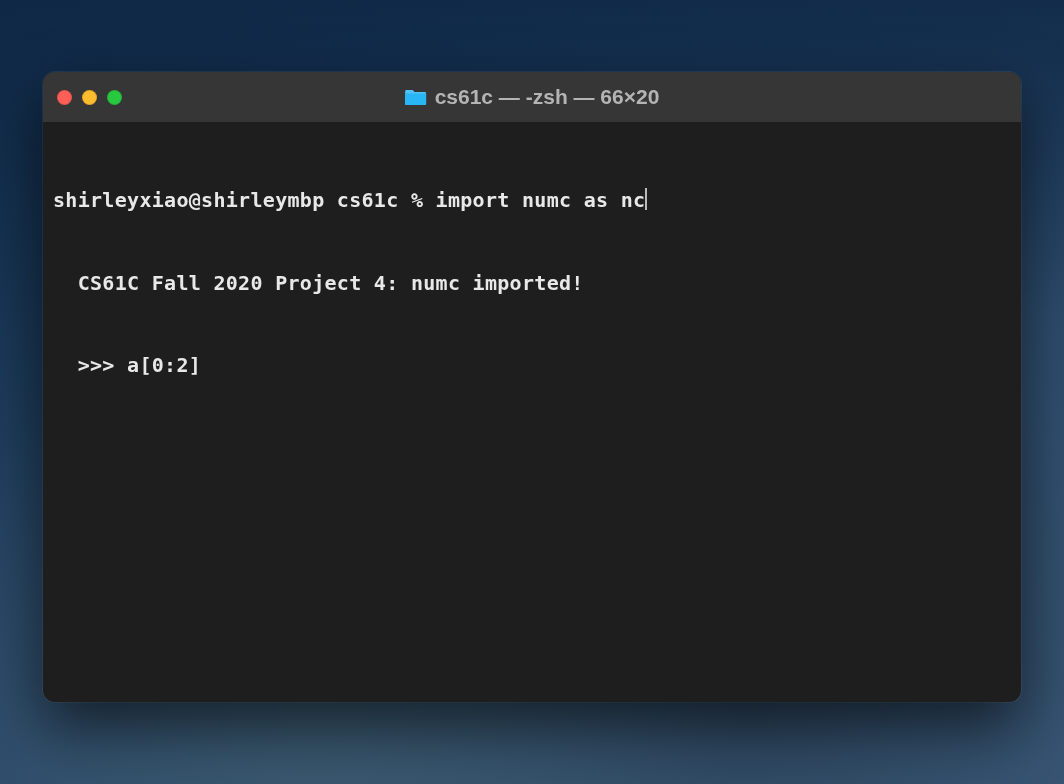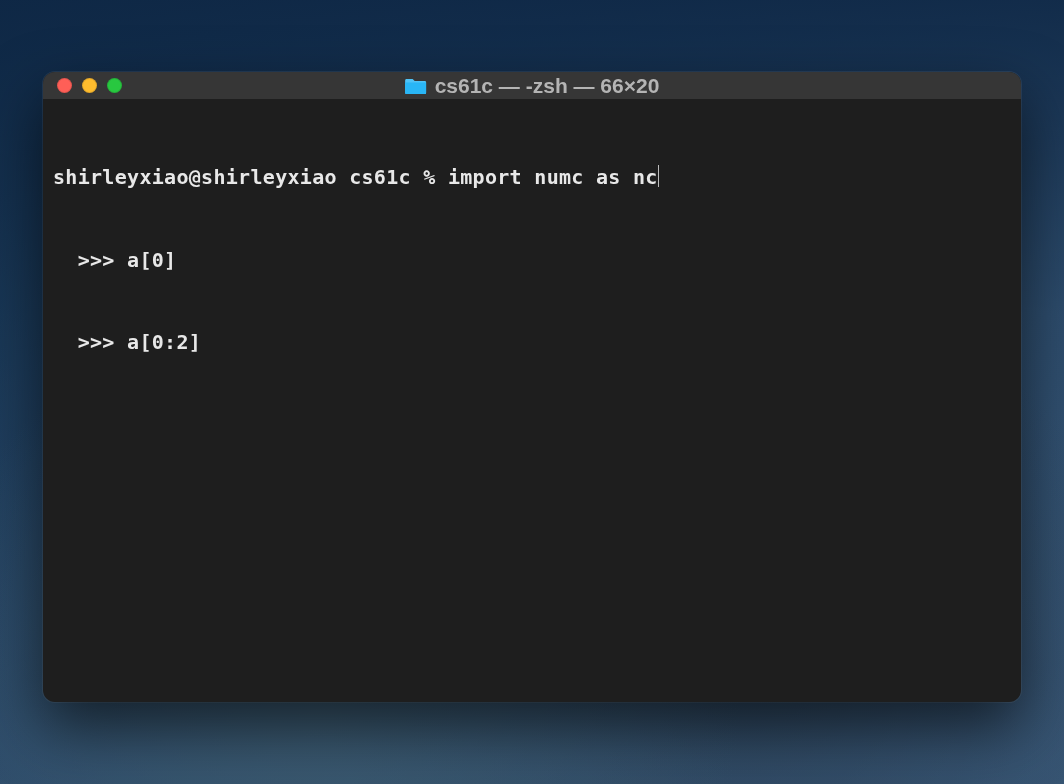--- a/index.html
+++ b/index.html
@@ -39,21 +39,21 @@
       width: 978px;
       height: 630px;
       background: #1e1e1e;
       border-radius: 12px;
       box-shadow: 0 25px 60px rgba(0, 0, 0, 0.6), 0 0 0 1px rgba(255, 255, 255, 0.08);
       overflow: hidden;
       z-index: 10;
     }
 
     .title-bar {
-      height: 27px;
+      height: 50px;
       background: #363636;
       display: flex;
       align-items: center;
       padding: 0 14px;
       position: relative;
     }
 
     .traffic-lights {
       display: flex;
       gap: 10px;
@@ -141,22 +141,22 @@
       <span class="folder-icon">
         <svg width="22" height="18" viewBox="0 0 22 18">
           <path d="M 2 2 L 8 2 L 10 4 L 20 4 C 21 4 21.5 4.5 21.5 5.5 L 21.5 15.5 C 21.5 16.5 21 17 20 17 L 2 17 C 1 17 0.5 16.5 0.5 15.5 L 0.5 3.5 C 0.5 2.5 1 2 2 2 Z" fill="#4fc3f7"></path>
           <path d="M 0.5 5.5 L 21.5 5.5 L 21.5 15.5 C 21.5 16.5 21 17 20 17 L 2 17 C 1 17 0.5 16.5 0.5 15.5 Z" fill="#29b6f6"></path>
         </svg>
       </span>
       <span>cs61c — -zsh — 66×20</span>
     </div>
   </div>
   <div class="terminal-body">
-    <span class="terminal-line"><span>shirleyxiao@shirleyxiao cs61c % import numc as nc</span><span class="cursor"></span></span>
-    <span class="terminal-line">  &gt;&gt;&gt; a[0]</span>
+    <span class="terminal-line"><span>shirleyxiao@shirleymbp cs61c % import numc as nc</span><span class="cursor"></span></span>
+    <span class="terminal-line">  CS61C Fall 2020 Project 4: numc imported!</span>
     <span class="terminal-line">  &gt;&gt;&gt; a[0:2]</span>
     
     
     
     
     
     
     
     
     

